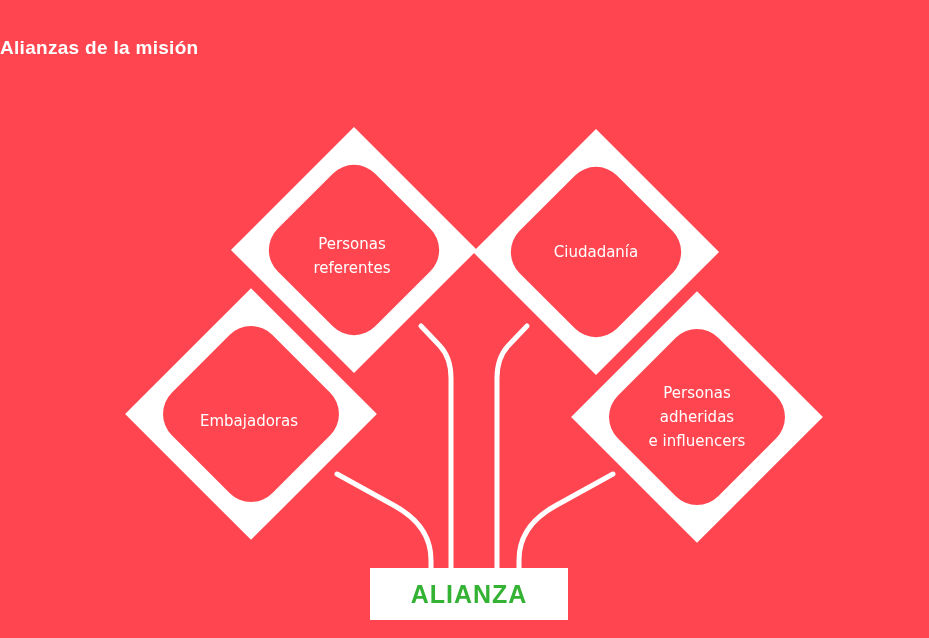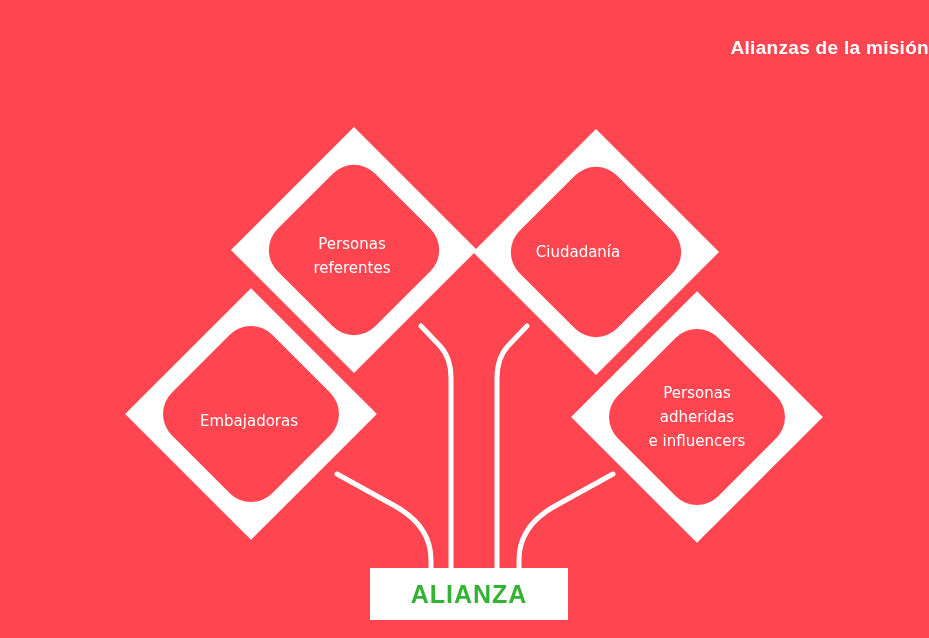--- a/index.html
+++ b/index.html
@@ -1,18 +1,18 @@
 <!DOCTYPE html>
 <html><head>
 <meta charset="utf-8">
 <style>
   html, body { margin:0; padding:0; }
   body { width:929px; height:638px; background:#ff4650; position:relative; overflow:hidden;
          font-family:"DejaVu Sans", sans-serif; }
-  .title { position:absolute; left:0; width:929px; top:37px; text-align:right; color:#fff;
+  .title { position:absolute; left:0; width:929px; top:37px; text-align:left; color:#fff;
            font-family:"Liberation Sans", sans-serif; font-weight:bold; font-size:19px; letter-spacing:0.3px; }
   svg.diagram { position:absolute; left:0; top:0; }
   .label { position:absolute; color:#fff; text-align:center; font-family:"DejaVu Sans", sans-serif;
            font-size:15px; line-height:24px; transform:translate(-50%,-50%); white-space:nowrap; }
   .alianza-box { position:absolute; left:370px; top:568px; width:198px; height:52px; background:#fff;
                  display:flex; align-items:center; justify-content:center; }
   .alianza-text { color:#34b233; font-family:"Liberation Sans", sans-serif; font-weight:bold;
                   font-size:25px; letter-spacing:1px; }
 </style>
 </head>
@@ -47,21 +47,21 @@
   <g transform="translate(697,417) rotate(45)">
     <rect x="-89" y="-89" width="178" height="178" fill="#fff"></rect>
     <rect x="-71" y="-71" width="142" height="142" rx="30" ry="30" fill="#ff4650"></rect>
   </g>
 </svg>
 
 <div class="label" style="left:352px; top:256px;">
   <div>Personas</div>
   <div>referentes</div>
 </div>
-<div class="label" style="left:578px; top:252px;text-align:center;">
+<div class="label" style="left:596px; top:252px;text-align:center;">
   <div>Ciudadanía</div>
 </div>
 <div class="label" style="left:249px; top:421px;">
   <div>Embajadoras</div>
 </div>
 <div class="label" style="left:697px; top:417px;">
   <div>Personas</div>
   <div>adheridas</div>
   <div>e influencers</div>
 </div>

